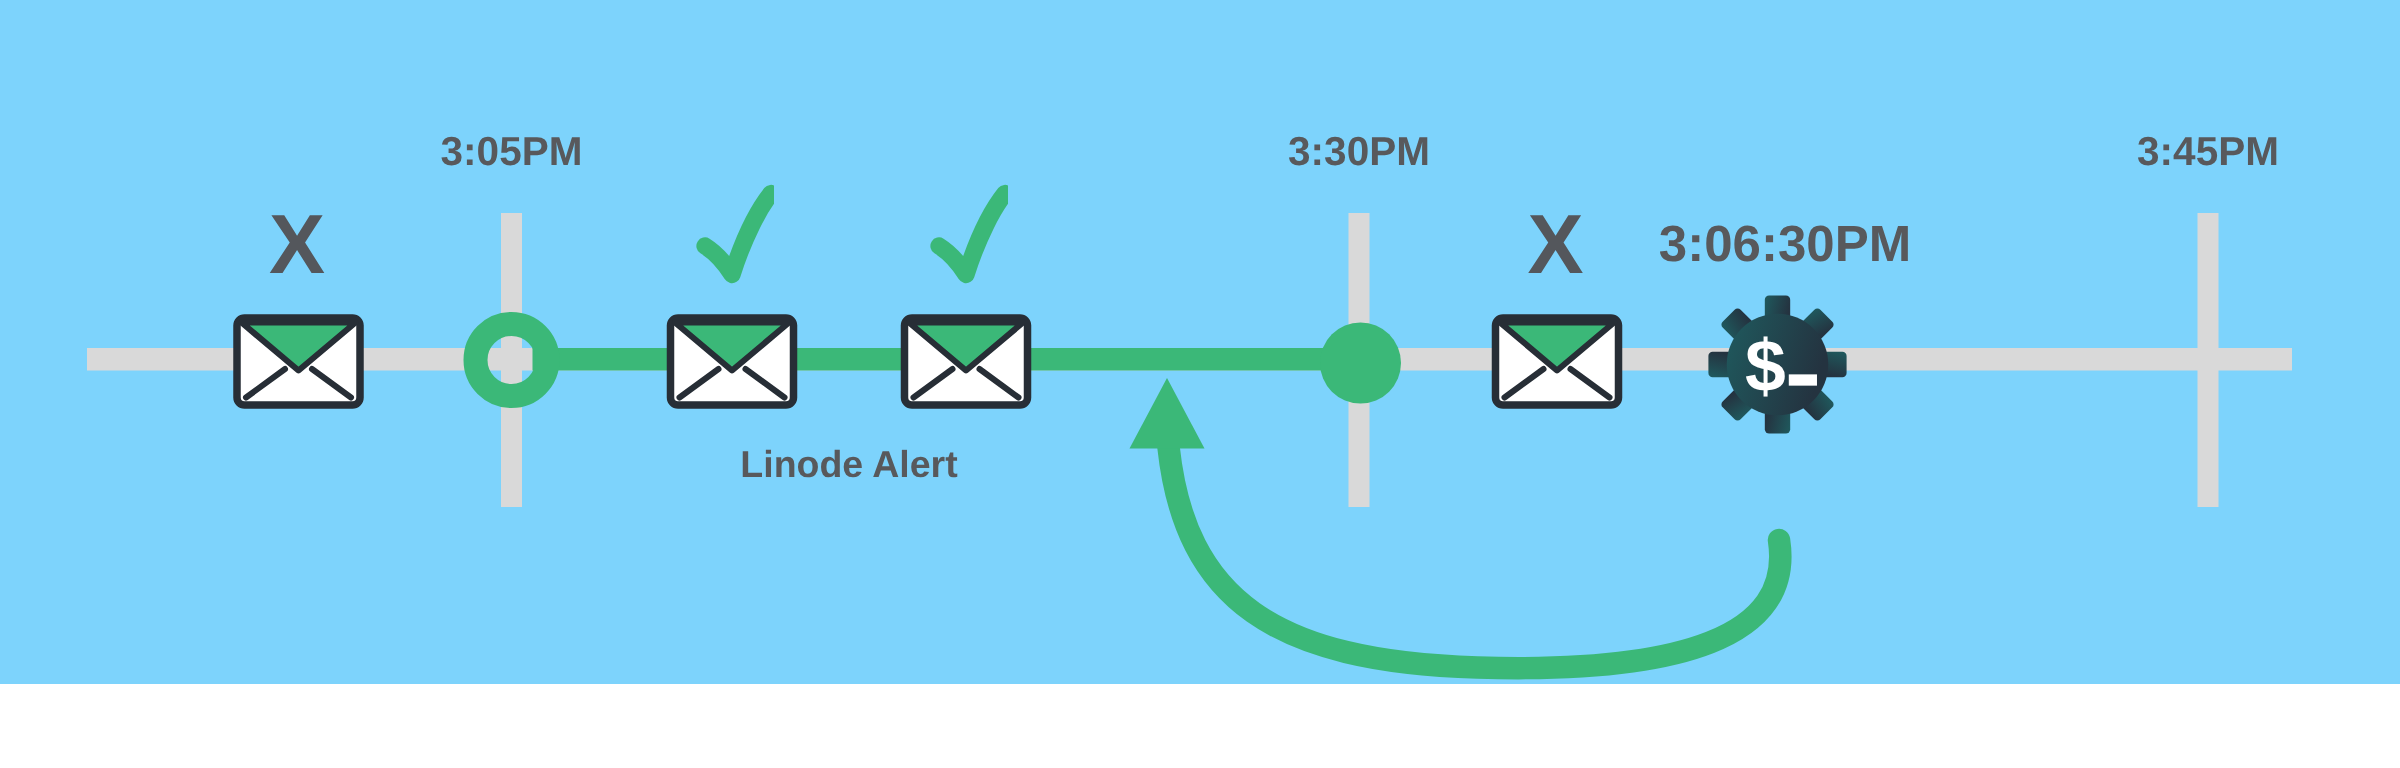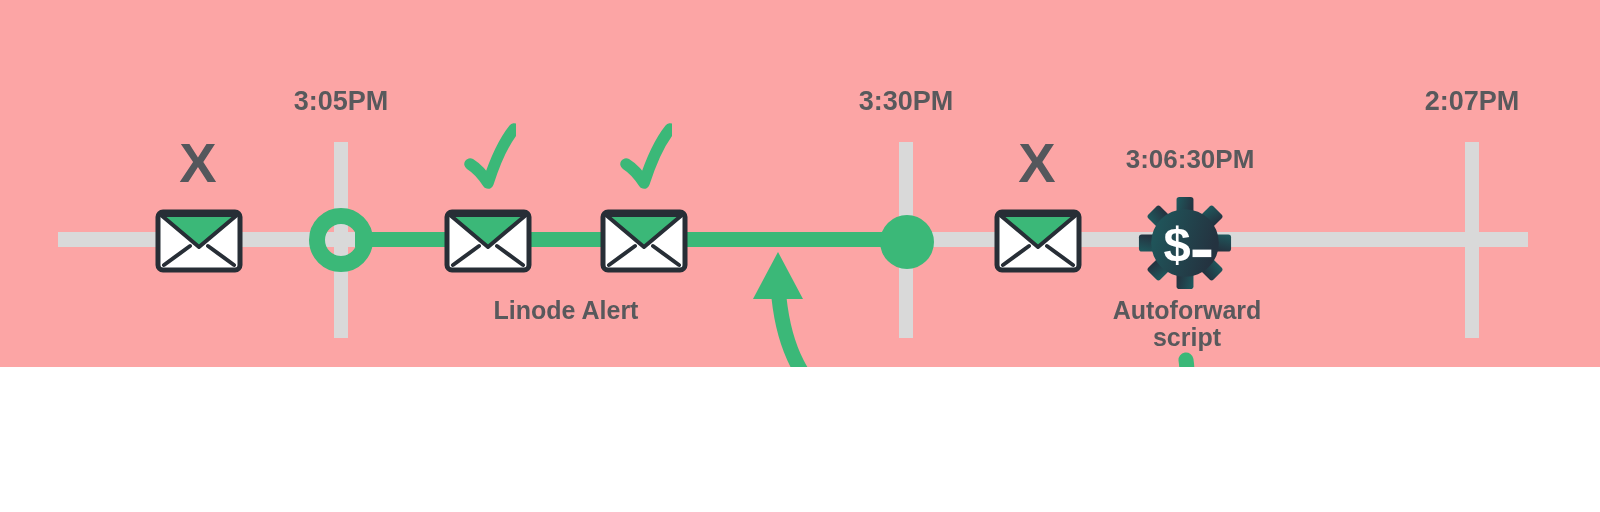--- a/index.html
+++ b/index.html
@@ -1,38 +1,38 @@
 <!DOCTYPE html>
 <html><head>
 <meta charset="utf-8">
 <style>
   html,body{margin:0;padding:0;background:#ffffff;}
   .canvas{
-    position:relative;width:1600px;height:367px;background:#fca5a5;overflow:hidden;
+    position:relative;width:1600px;height:456px;background:#7dd3fc;overflow:hidden;
     font-family:"Liberation Sans", sans-serif;
   }
   
   .bar{position:absolute;left:58px;top:232px;width:1470px;height:15px;background:#d9d9d9;}
   .tick{position:absolute;top:142px;width:14px;height:196px;background:#d9d9d9;}
   .tick.t305{left:334px;}
   .tick.t306{left:899px;}
   .tick.t307{left:1465px;}
   .green-line{position:absolute;left:355px;top:232px;width:552px;height:15px;background:#3bb878;}
   .ring{position:absolute;left:309px;top:208px;width:64px;height:64px;border:16px solid #3bb878;
         border-radius:50%;box-sizing:border-box;background:transparent;}
   .dot{position:absolute;left:880px;top:215px;width:54px;height:54px;border-radius:50%;background:#3bb878;}
   
   .tick-label{position:absolute;top:86px;transform:translateX(-50%);font-size:27px;font-weight:700;
               color:#58595c;white-space:nowrap;}
   .tick-label.l305{left:341px;}
   .tick-label.l306{left:906px;}
   .tick-label.l307{left:1472px;}
   .script-time{position:absolute;left:1190px;top:144px;transform:translateX(-50%);
-               font-size:26px;font-weight:700;color:#58595c;white-space:nowrap;}
-  .caption{position:absolute;top:297px;transform:translateX(-50%);text-align:center;
+               font-size:34px;font-weight:700;color:#58595c;white-space:nowrap;}
+  .caption{position:absolute;top:297px;transform:translateX(-50%);
            font-size:25px;line-height:27px;font-weight:700;color:#58595c;white-space:nowrap;}
   .caption.alert{left:566px;}
   .caption.script{left:1187px;}
   .xmark{position:absolute;top:135px;transform:translateX(-50%);font-size:56px;line-height:1;
          font-weight:700;color:#54575c;}
   .xmark.x1{left:198px;}
   .xmark.x2{left:1037px;}
   
   .envelope{position:absolute;top:209px;}
   .envelope.e1{left:155px;}
@@ -54,21 +54,21 @@
   <div class="tick t305"></div>
   <div class="tick t306"></div>
   <div class="tick t307"></div>
 
   <div class="green-line"></div>
   <div class="ring"></div>
   <div class="dot"></div>
 
   <div class="tick-label l305">3:05PM</div>
   <div class="tick-label l306">3:30PM</div>
-  <div class="tick-label l307">2:07PM</div>
+  <div class="tick-label l307">3:45PM</div>
   <div class="script-time">3:06:30PM</div>
 
   <div class="xmark x1">X</div>
   <div class="xmark x2">X</div>
 
   <svg class="check c1" width="54" height="68" viewBox="0 0 54 68">
     <path d="M8 42 C16 47 21 53 26 61 C34 36 44 17 52 7" fill="none" stroke="#3bb878" stroke-width="11.5" stroke-linecap="round" stroke-linejoin="round"></path>
   </svg>
   <svg class="check c2" width="54" height="68" viewBox="0 0 54 68">
     <path d="M8 42 C16 47 21 53 26 61 C34 36 44 17 52 7" fill="none" stroke="#3bb878" stroke-width="11.5" stroke-linecap="round" stroke-linejoin="round"></path>
@@ -113,23 +113,19 @@
       <rect x="41" y="1" width="18" height="22" rx="3" transform="rotate(315 50 50)"></rect>
       <circle cx="50" cy="50" r="36"></circle>
     </g>
     <text x="27" y="69" font-family="Liberation Sans, sans-serif" font-size="52" font-weight="700" fill="#ffffff">$</text>
     <rect x="58" y="57" width="20" height="8" fill="#ffffff"></rect>
   </svg>
 
   <div class="caption alert">
     <div>Linode Alert</div>
   </div>
-  <div class="caption script">
-    <div>Autoforward</div>
-    <div>script</div>
-  </div>
 
   <svg class="arrow-overlay" viewBox="0 0 1600 512">
     <path d="M 1186 360 C 1196 425 1120 449 985 445 C 850 441 790 400 779 298" fill="none" stroke="#3bb878" stroke-width="15" stroke-linecap="round"></path>
     <polygon points="778,252 753,299 803,299" fill="#3bb878"></polygon>
   </svg>
 
 </div>
 
 </body></html>

